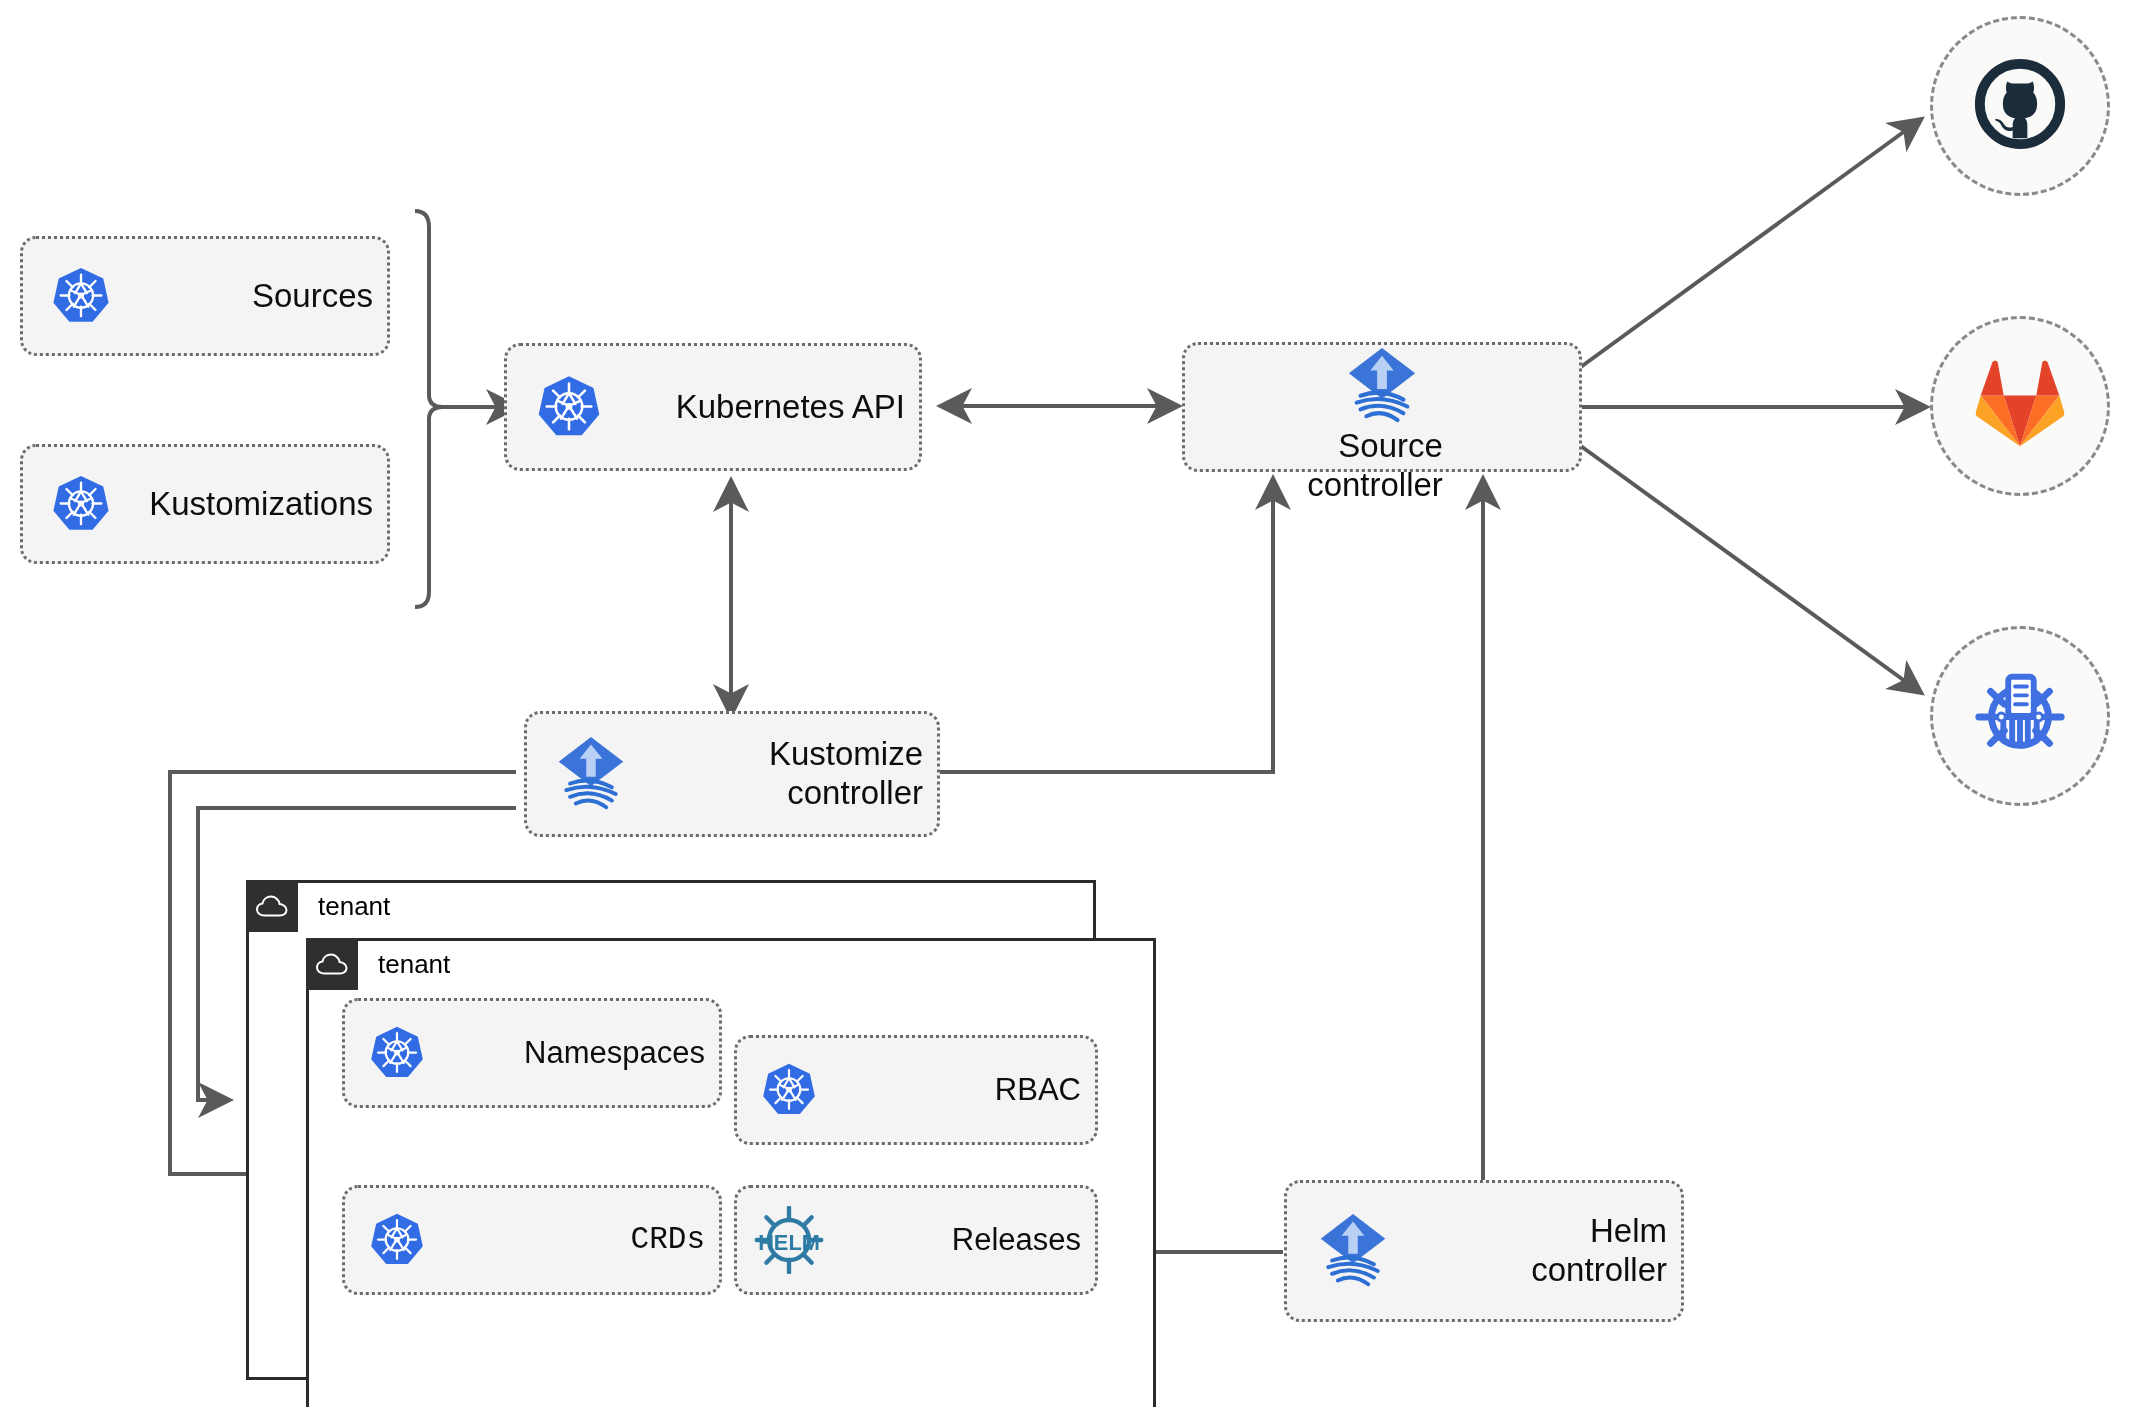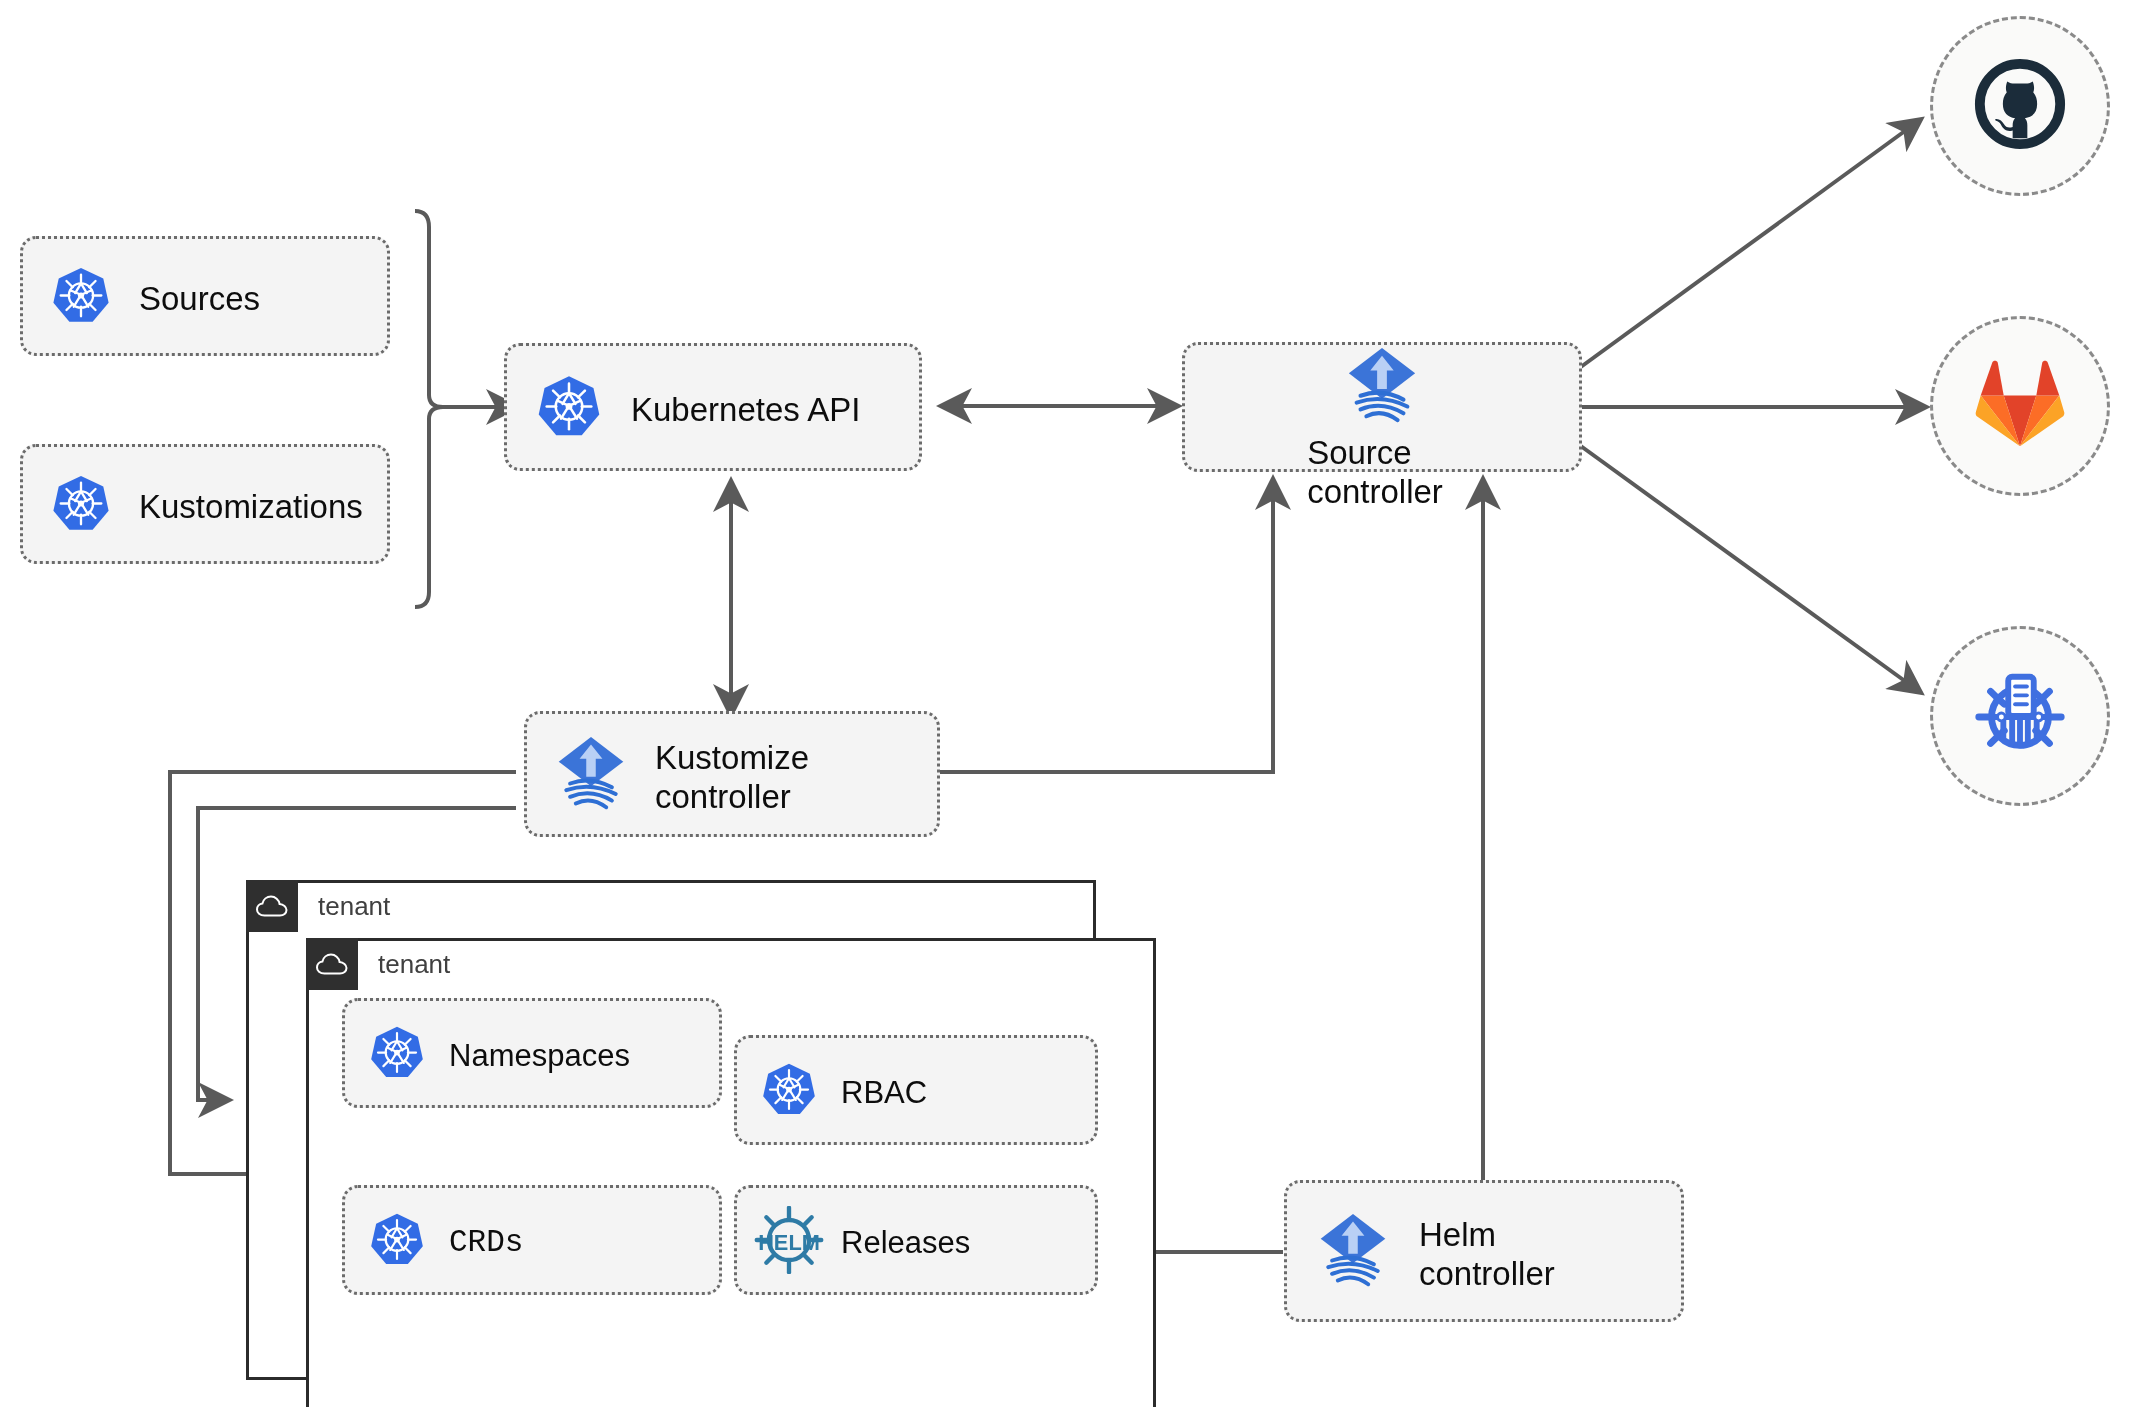--- a/index.html
+++ b/index.html
@@ -35,25 +35,24 @@
     border-radius: 16px;
     box-sizing: border-box;
     display: flex;
     align-items: center;
     z-index: 3;
   }
   .node .label {
     color: #0d0d0d;
     font-size: 33px;
     line-height: 1.18;
-    text-align: left;
+    text-align: right;
     flex: 1 1 auto;
     padding-right: 14px;
     white-space: pre-line;
-    margin-top: 7px;
   }
   .node .glyph {
     flex: 0 0 auto;
     display: flex;
     align-items: center;
     justify-content: center;
   }
 
   
   .provider {
@@ -88,21 +87,21 @@
   .tenant-tab .tab-icon {
     width: 52px;
     height: 52px;
     background: #2f2f2f;
     display: flex;
     align-items: center;
     justify-content: center;
     flex: 0 0 auto;
   }
   .tenant-tab .tab-text {
-    color: #404040;
+    color: #000000;
     font-size: 26px;
     padding-left: 20px;
     white-space: nowrap;
   }
 
   .inner-node { z-index: 5; }
 </style>
 </head>
 <body>
 

